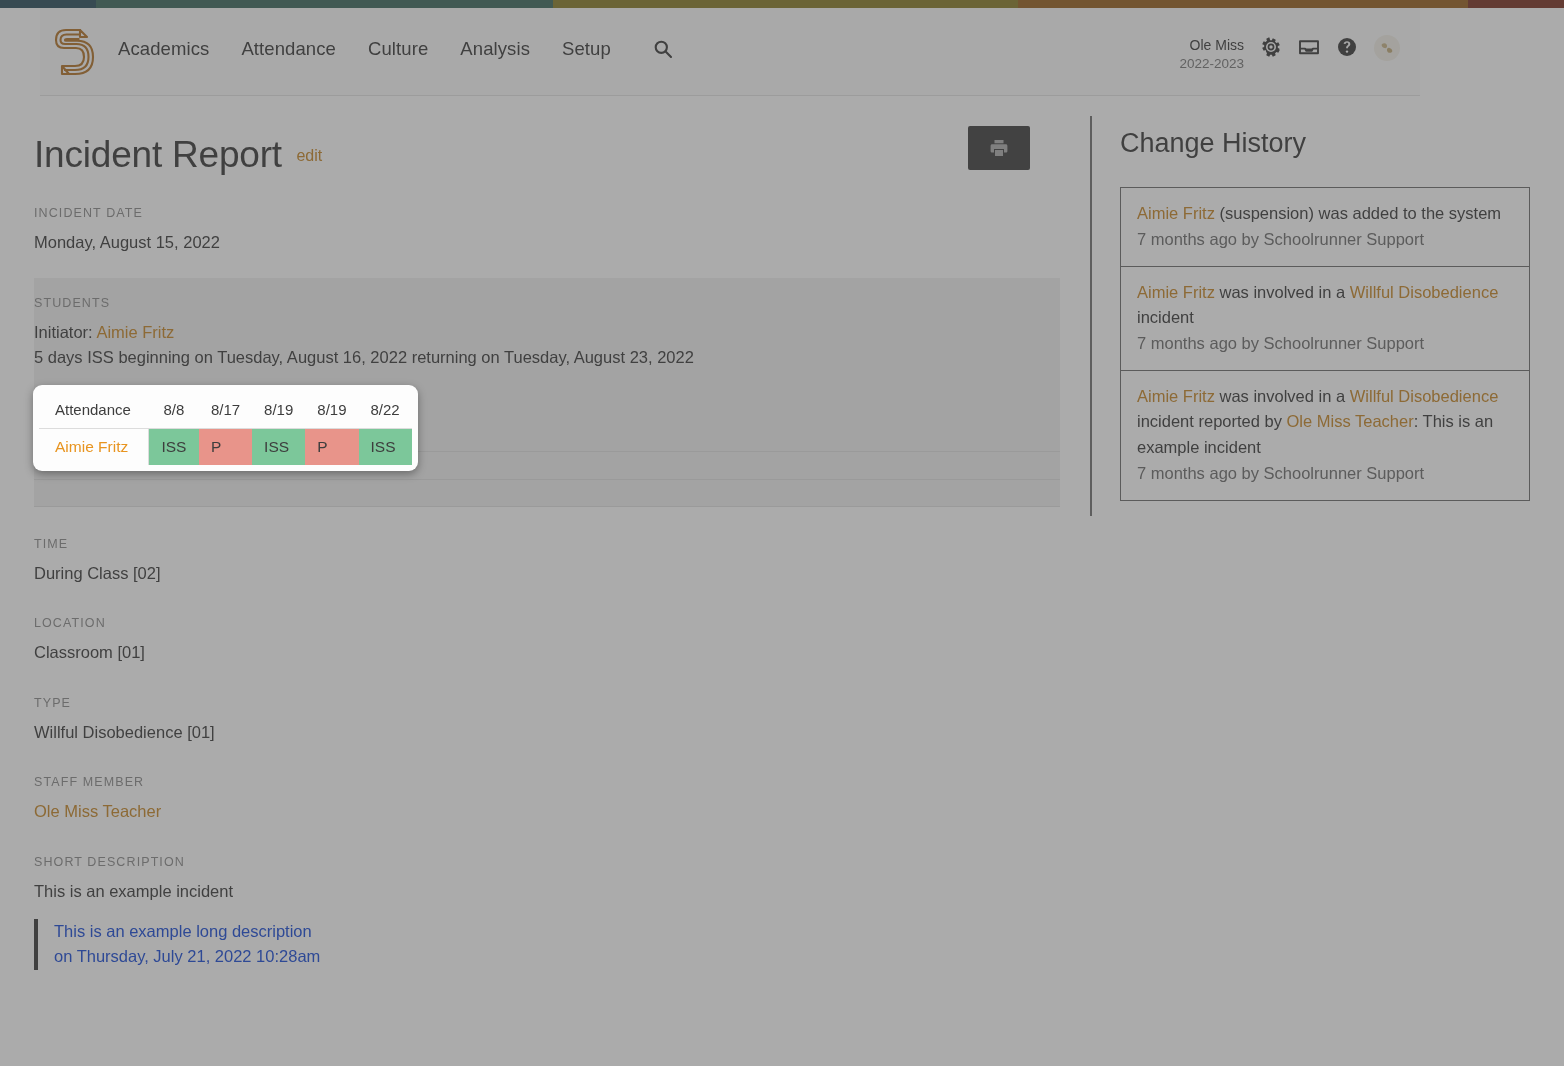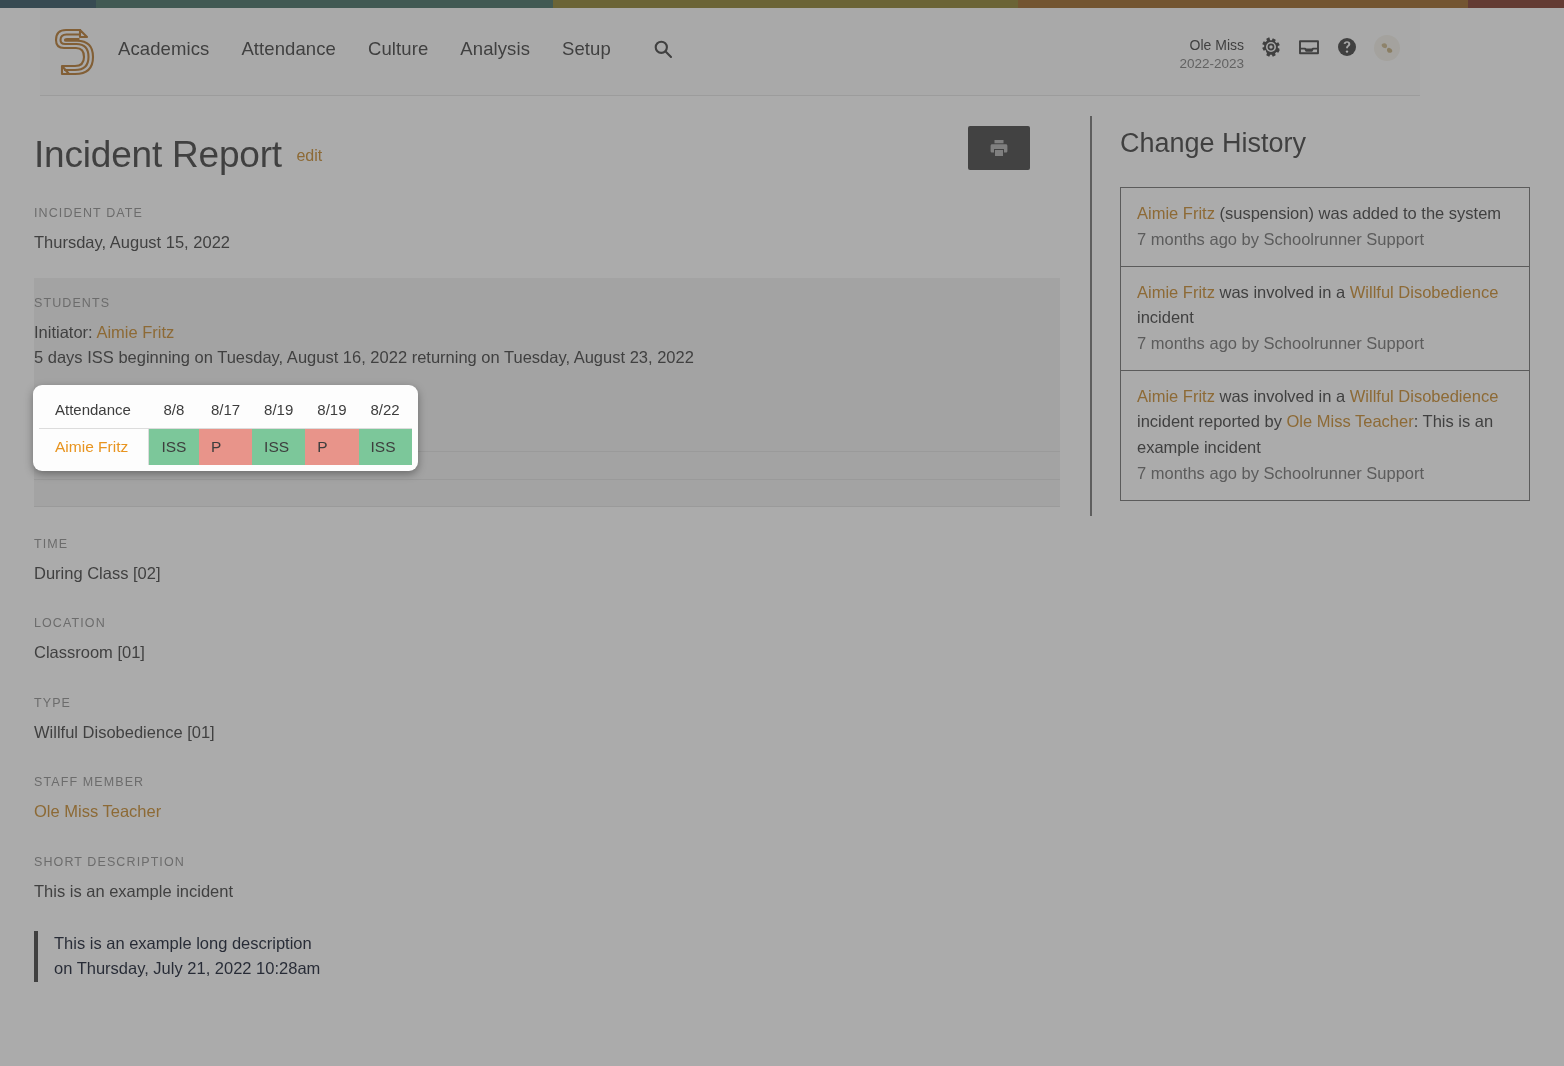--- a/index.html
+++ b/index.html
@@ -173,23 +173,23 @@
     border-top: 1px solid #e0e0e0;
     height: 28px;
   }
   #studentrows .last { border-bottom: 1px solid #e0e0e0; }
 
   
   #longdesc {
     border-left: 4px solid #3d3d3d;
     padding-left: 16px;
     font-size: 16.5px;
-    color: #0f172a;
+    color: #1d4ed8;
     line-height: 1.55;
-    margin-top: 26px;
+    margin-top: 14px;
   }
 
   
   h2#chtitle {
     font-size: 27px;
     font-weight: 400;
     color: #3d3d3d;
     margin-top: 12px;
   }
   #historylist {
@@ -324,21 +324,21 @@
 
       <button id="printbtn">
         <svg width="20" height="20" viewBox="0 0 20 20" fill="#b0b0b0">
           <path d="M5.5 2h9v3.3h-9z"></path>
           <path d="M3.2 6.3h13.6c.9 0 1.6.7 1.6 1.6v5c0 .9-.7 1.6-1.6 1.6H15V11H5v3.5H3.2c-.9 0-1.6-.7-1.6-1.6v-5c0-.9.7-1.6 1.6-1.6z"></path>
           <path d="M6 12h8v6H6z"></path>
         </svg>
       </button>
 
       <div class="fieldlabel">INCIDENT DATE</div>
-      <div class="fieldvalue">Thursday, August 15, 2022</div>
+      <div class="fieldvalue">Monday, August 15, 2022</div>
 
       <div id="studentspanel">
         <div class="fieldlabel">STUDENTS</div>
         <div class="fieldvalue">
           <span>Initiator:</span>
           <a class="lnk">Aimie Fritz</a>
         </div>
         <div class="fieldvalue">5 days ISS beginning on Tuesday, August 16, 2022 returning on Tuesday, August 23, 2022</div>
         <div id="studentrows">
           <div class="studentrow" style="height:62px;border-top:none;"></div>

